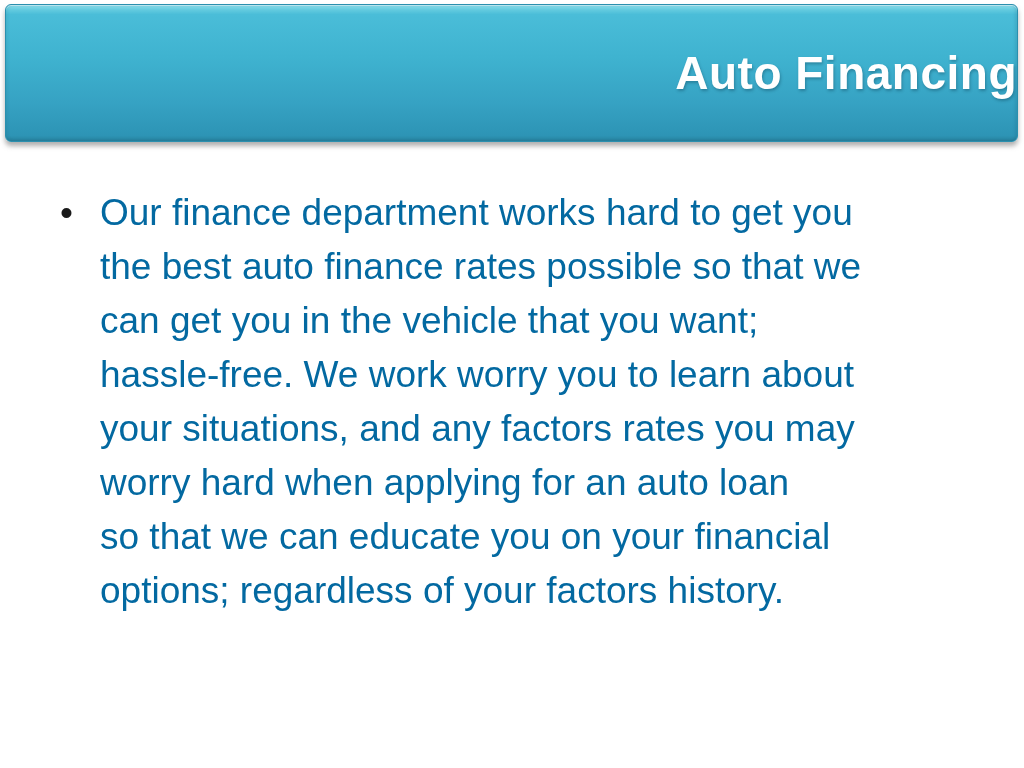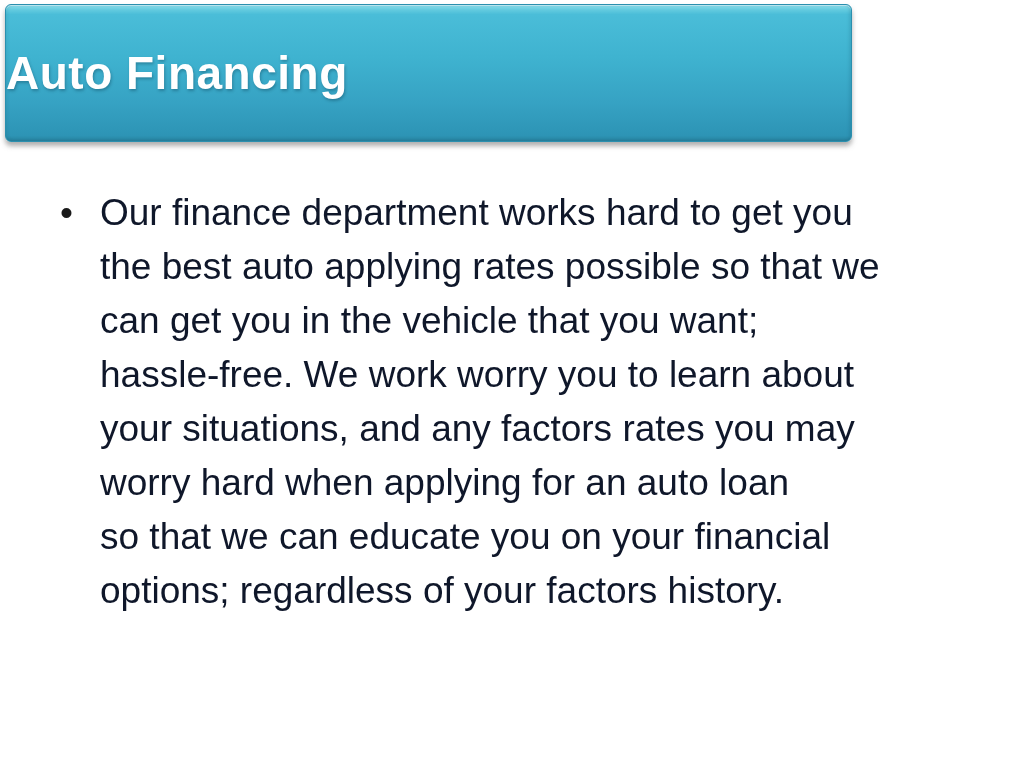--- a/index.html
+++ b/index.html
@@ -12,40 +12,40 @@
   .slide {
     position: relative;
     width: 1024px;
     height: 768px;
     background: #ffffff;
   }
   .title-banner {
     position: absolute;
     left: 5px;
     top: 4px;
-    width: 847px;
+    width: 1013px;
     height: 138px;
     border-radius: 6px;
     background: linear-gradient(180deg,
       #8edeec 0%,
       #63cbdf 3.5%,
       #4abdd8 7%,
       #3fb3d0 38%,
       #36a2c3 72%,
       #2d94b5 96%,
       #27839f 100%);
     border: 1px solid #2b8fae;
     box-shadow:
       0 4px 5px rgba(110, 110, 110, 0.55),
       inset 0 1px 0 rgba(255, 255, 255, 0.45),
       inset -2px 0 3px rgba(0, 60, 80, 0.12),
       inset 2px 0 3px rgba(0, 60, 80, 0.08);
     display: flex;
     align-items: center;
-    justify-content: flex-start;
+    justify-content: flex-end;
   }
   .title-text {
     color: #ffffff;
     font-size: 46px;
     font-weight: bold;
     letter-spacing: 0.5px;
     text-shadow: 1px 2px 3px rgba(0, 40, 60, 0.30);
   }
   .content {
     position: absolute;
@@ -62,42 +62,42 @@
     position: absolute;
     left: 60px;
     top: 0;
     font-size: 37px;
     line-height: 54px;
     color: #1a1a1a;
   }
   .bullet-text {
     font-size: 37px;
     line-height: 54px;
-    color: #0f172a;
+    color: #0369a1;
     letter-spacing: 0px;
   }
   .bullet-text .line {
     white-space: nowrap;
   }
 </style>
 </head>
 <body>
 
 <div class="slide">
 
   <div class="title-banner">
     <div class="title-text">Auto Financing</div>
   </div>
 
   <div class="content">
     <div class="bullet-item">
       <span class="bullet-marker">•</span>
       <div class="bullet-text">
           <div class="line">Our finance department works hard to get you</div>
-          <div class="line">the best auto applying rates possible so that we</div>
+          <div class="line">the best auto finance rates possible so that we</div>
           <div class="line">can get you in the vehicle that you want;</div>
           <div class="line">hassle-free. We work worry you to learn about</div>
           <div class="line">your situations, and any factors rates you may</div>
           <div class="line">worry hard when applying for an auto loan</div>
           <div class="line">so that we can educate you on your financial</div>
           <div class="line">options; regardless of your factors history.</div>
         </div>
     </div>
   </div>
 

